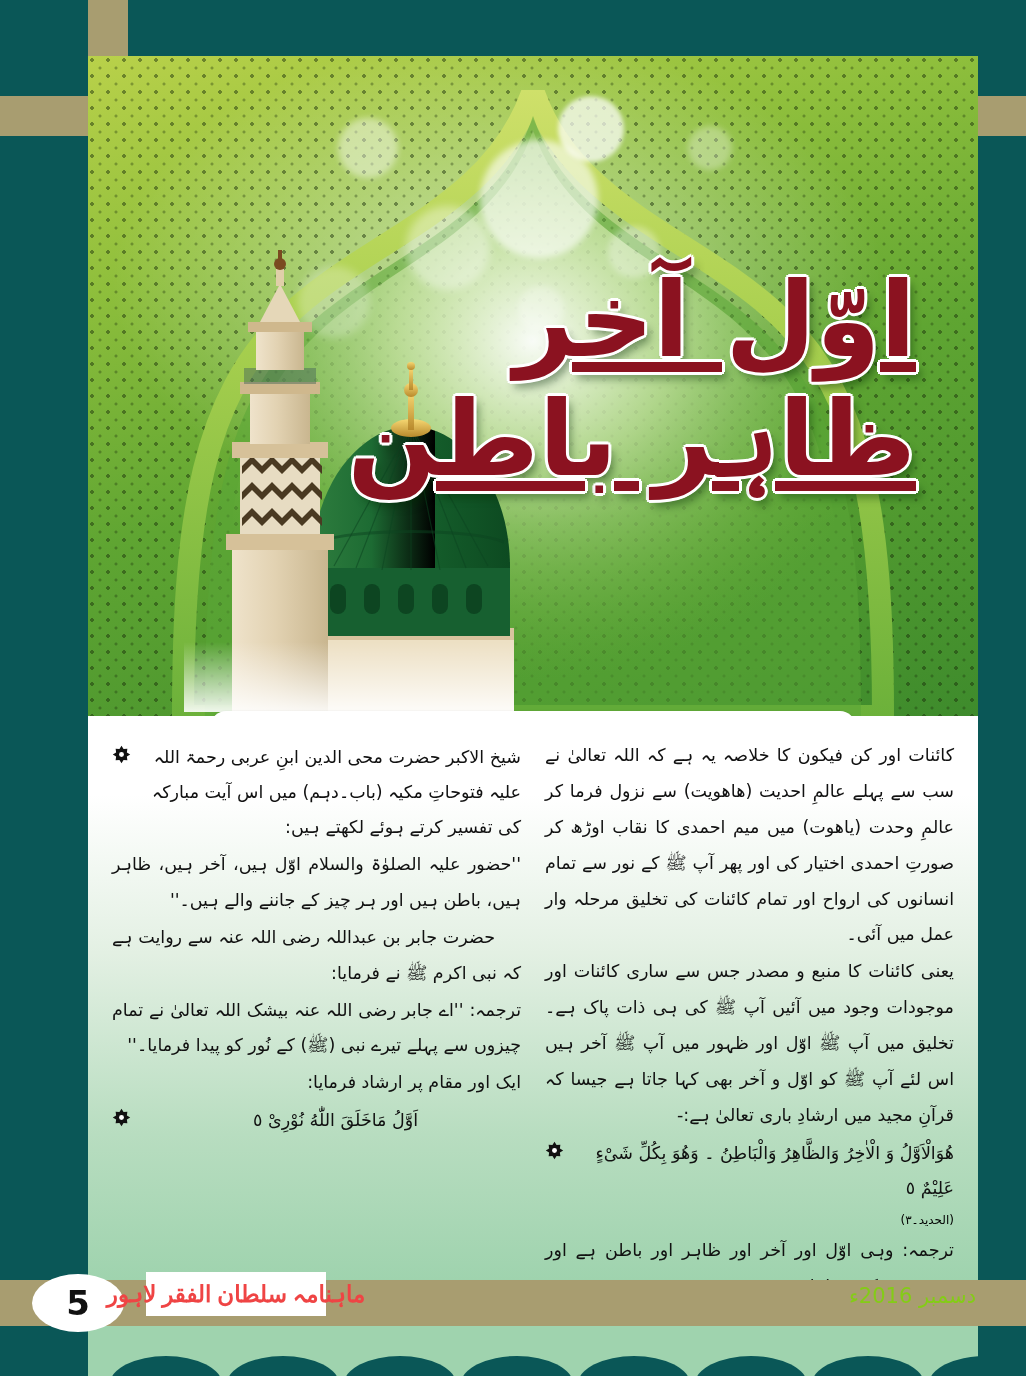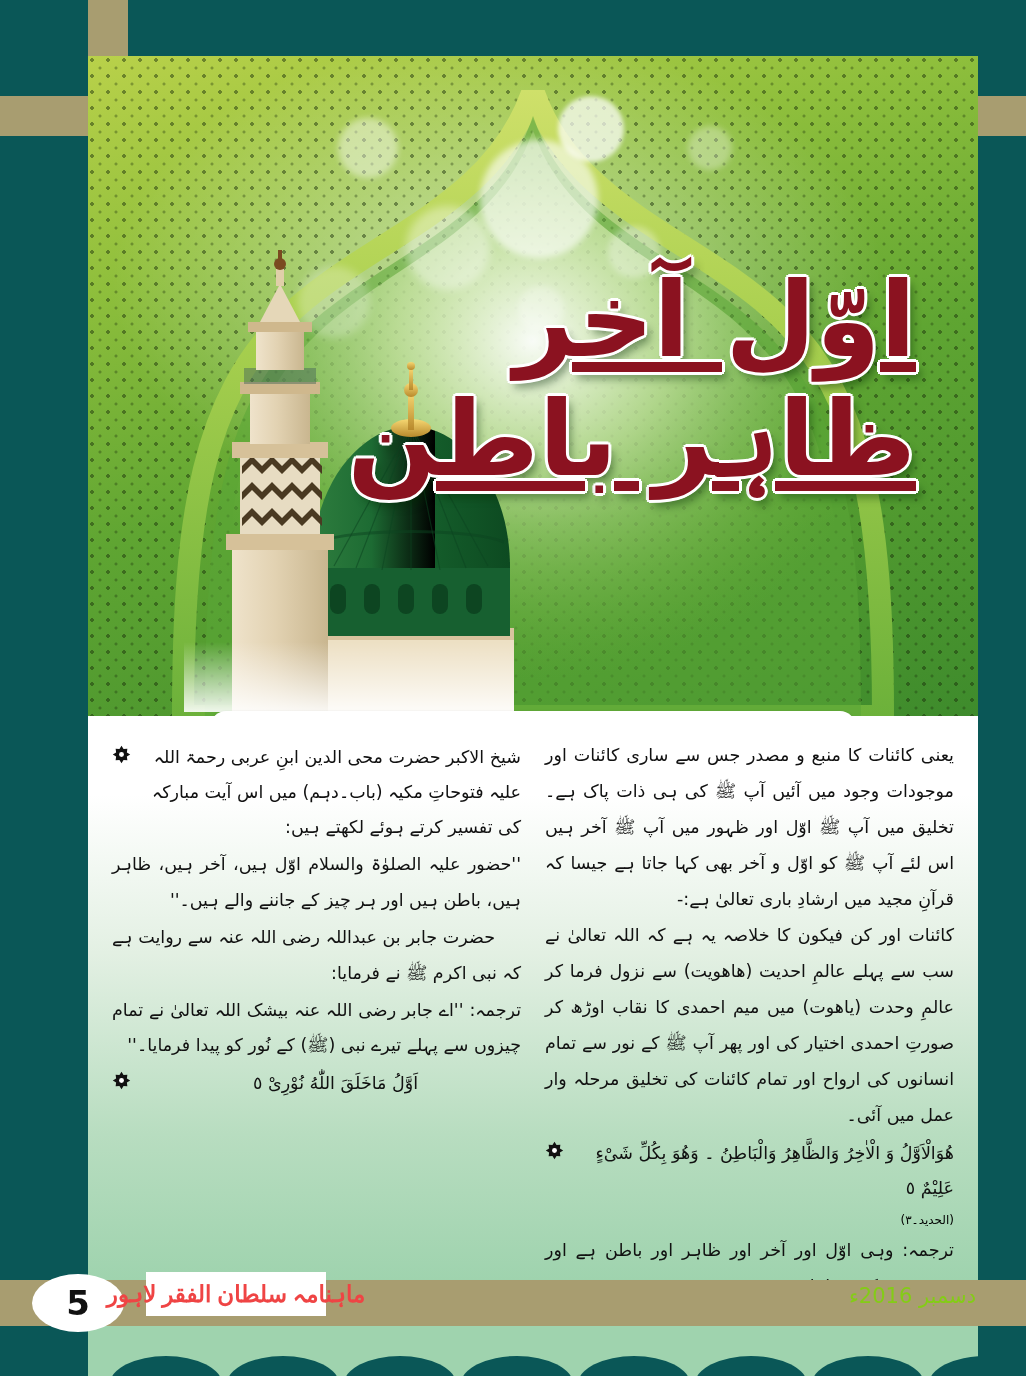--- a/index.html
+++ b/index.html
@@ -272,22 +272,22 @@
       <div class="title-line second">ظاہر باطن</div>
     </div>
 
     <div class="byline">سلطان العاشقین خادم سلطان الفقر حضرت سخی سلطان محمد نجیب الرحمن مدظلہ الاقدس</div>
   </div>
 
   <div class="content">
     <div class="content-inner">
 
       <div class="col">
+        <p>کائنات اور کن فیکون کا خلاصہ یہ ہے کہ اللہ تعالیٰ نے سب سے پہلے عالمِ احدیت (ھاھویت) سے نزول فرما کر عالمِ وحدت (یاھوت) میں میم احمدی کا نقاب اوڑھ کر صورتِ احمدی اختیار کی اور پھر آپ ﷺ کے نور سے تمام انسانوں کی ارواح اور تمام کائنات کی تخلیق مرحلہ وار عمل میں آئی۔</p>
         <p>یعنی کائنات کا منبع و مصدر جس سے ساری کائنات اور موجودات وجود میں آئیں آپ ﷺ کی ہی ذات پاک ہے۔ تخلیق میں آپ ﷺ اوّل اور ظہور میں آپ ﷺ آخر ہیں اس لئے آپ ﷺ کو اوّل و آخر بھی کہا جاتا ہے جیسا کہ قرآنِ مجید میں ارشادِ باری تعالیٰ ہے:-</p>
-        <p>کائنات اور کن فیکون کا خلاصہ یہ ہے کہ اللہ تعالیٰ نے سب سے پہلے عالمِ احدیت (ھاھویت) سے نزول فرما کر عالمِ وحدت (یاھوت) میں میم احمدی کا نقاب اوڑھ کر صورتِ احمدی اختیار کی اور پھر آپ ﷺ کے نور سے تمام انسانوں کی ارواح اور تمام کائنات کی تخلیق مرحلہ وار عمل میں آئی۔</p>
 
         <div class="bullet-row">
           <span class="star">
             <svg width="19" height="19" viewBox="0 0 24 24">
               <g fill="#111">
                 <path d="M12 1 L14.6 5.2 L19.4 4.6 L18.8 9.4 L23 12 L18.8 14.6 L19.4 19.4 L14.6 18.8 L12 23 L9.4 18.8 L4.6 19.4 L5.2 14.6 L1 12 L5.2 9.4 L4.6 4.6 L9.4 5.2 Z"></path>
               </g>
               <circle cx="12" cy="12" r="3.1" fill="#fff"></circle>
             </svg>
           </span>
@@ -310,20 +310,21 @@
             </svg>
           </span>
           <span class="bullet-text">شیخ الاکبر حضرت محی الدین ابنِ عربی رحمۃ اللہ علیہ فتوحاتِ مکیہ (باب۔دہم) میں اس آیت مبارکہ کی تفسیر کرتے ہوئے لکھتے ہیں:</span>
         </div>
 
         <p>''حضور علیہ الصلوٰۃ والسلام اوّل ہیں، آخر ہیں، ظاہر ہیں، باطن ہیں اور ہر چیز کے جاننے والے ہیں۔''</p>
         <p class="p-indent">حضرت جابر بن عبداللہ رضی اللہ عنہ سے روایت ہے کہ نبی اکرم ﷺ نے فرمایا:</p>
 
 
         <p>ترجمہ: ''اے جابر رضی اللہ عنہ بیشک اللہ تعالیٰ نے تمام چیزوں سے پہلے تیرے نبی (ﷺ) کے نُور کو پیدا فرمایا۔''</p>
+        <p class="right-line">ایک اور مقام پر ارشاد فرمایا:</p>
 
         <div class="bullet-row">
           <span class="star">
             <svg width="19" height="19" viewBox="0 0 24 24">
               <g fill="#111">
                 <path d="M12 1 L14.6 5.2 L19.4 4.6 L18.8 9.4 L23 12 L18.8 14.6 L19.4 19.4 L14.6 18.8 L12 23 L9.4 18.8 L4.6 19.4 L5.2 14.6 L1 12 L5.2 9.4 L4.6 4.6 L9.4 5.2 Z"></path>
               </g>
               <circle cx="12" cy="12" r="3.1" fill="#fff"></circle>
             </svg>
           </span>

